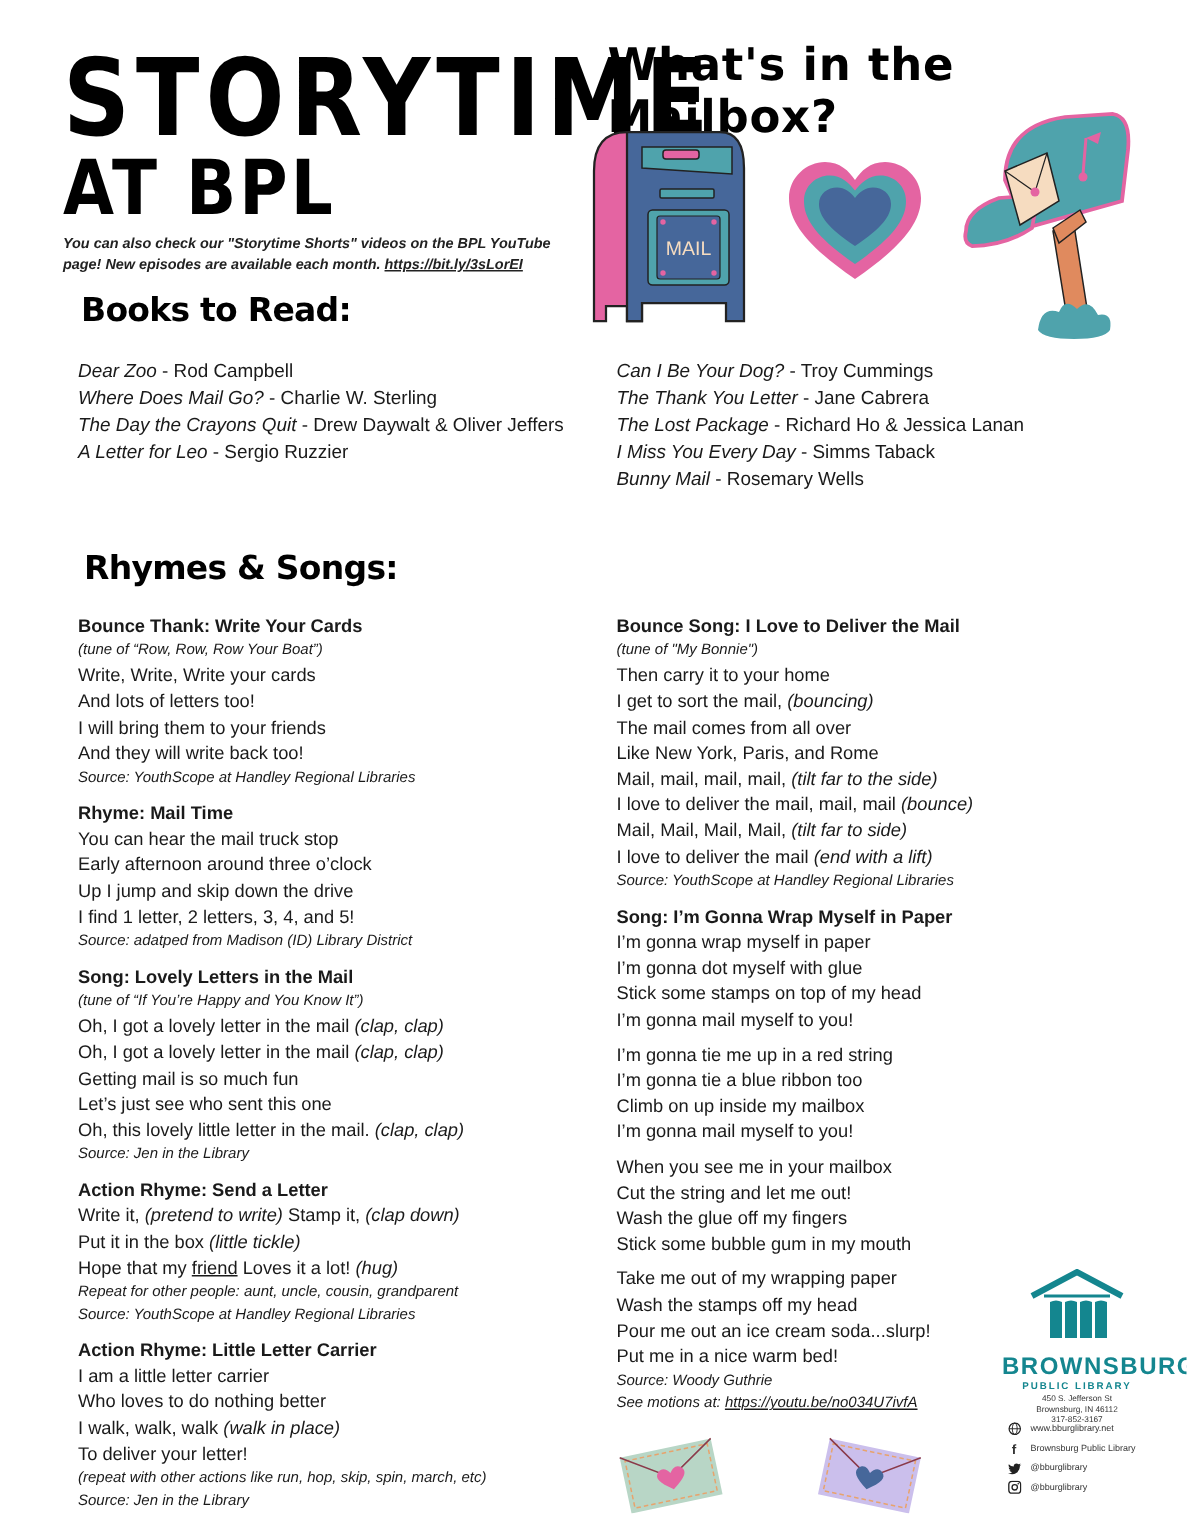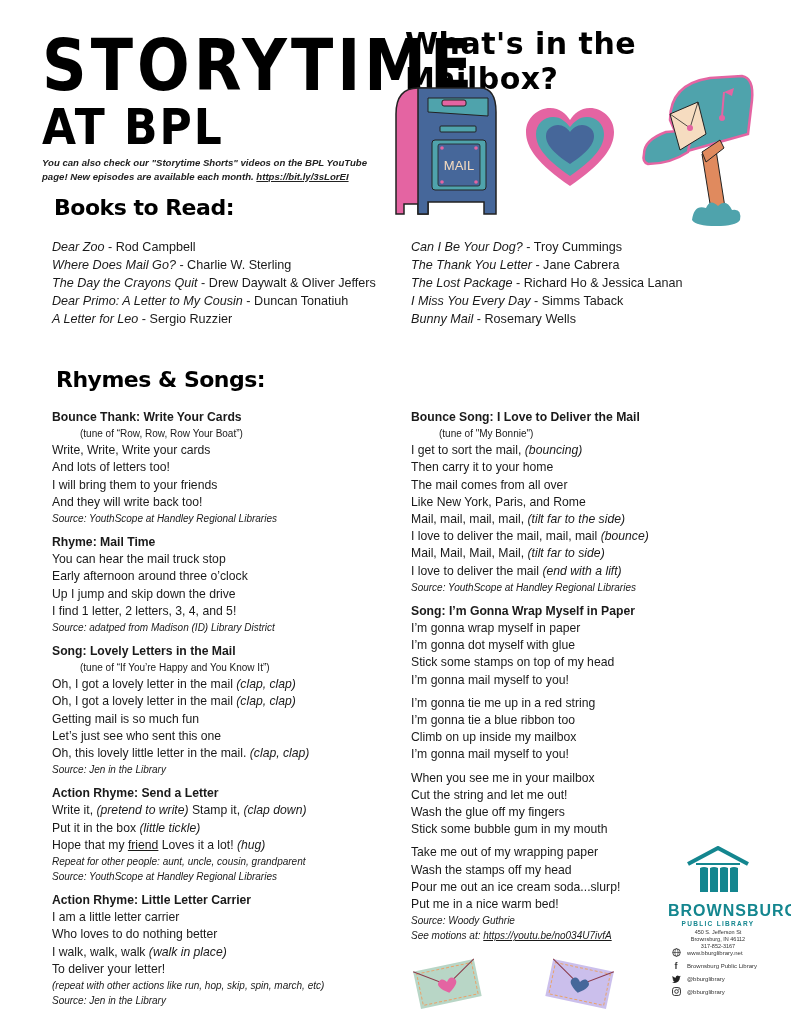--- a/index.html
+++ b/index.html
@@ -34,21 +34,21 @@
       position: absolute; font-family: "DejaVu Sans", sans-serif; font-weight: bold;
       font-size: 22px; color: #000; letter-spacing: -0.5px;
     }
 
     .books { position: absolute; font-size: 12.6px; line-height: 18px; }
     .books .bt { font-style: italic; }
 
     .col { position: absolute; font-size: 12.2px; line-height: 17.2px; }
     .block { margin-bottom: 8px; }
     .block .h { font-weight: bold; font-size: 12.2px; }
-    .block .tune { font-size: 10px; line-height: 16px; margin-left: 28px; }
+    .block .tune { font-style: italic; font-size: 10px; line-height: 16px; }
     .block .src { font-style: italic; font-size: 10px; line-height: 15px; }
     .block .note { font-style: italic; font-size: 10px; line-height: 15px; }
     .block .line i { font-style: italic; }
     .block .line u { text-decoration: underline; }
     .stanza { margin-bottom: 6px; }
     .src a { color: #1a1a1a; text-decoration: underline; }
 
     .art { position: absolute; }
 
     .library {
@@ -106,21 +106,20 @@
   <path d="M62 82 L80 70 L84 78 L66 92 Z" fill="#e08a5e" stroke="#222" stroke-width="1"></path>
   <path d="M52 150 Q54 134 66 138 Q70 128 78 136 Q86 128 92 140 Q102 138 100 150 Q96 156 76 156 Q56 156 52 150 Z" fill="#4fa3ac"></path>
 </svg>
 
 <div class="section-h" style="left:54px;top:195px">Books to Read:</div>
 
 <div class="books" style="left:52px;top:238px">
   <div><span class="bt">Dear Zoo</span><span> - Rod Campbell</span></div>
   <div><span class="bt">Where Does Mail Go?</span><span> - Charlie W. Sterling</span></div>
   <div><span class="bt">The Day the Crayons Quit</span><span> - Drew Daywalt &amp; Oliver Jeffers</span></div>
-  <div><span class="bt">Dear Primo: A Letter to My Cousin</span><span> - Duncan Tonatiuh</span></div>
   <div><span class="bt">A Letter for Leo</span><span> - Sergio Ruzzier</span></div>
 </div>
 
 <div class="books" style="left:411px;top:238px">
   <div><span class="bt">Can I Be Your Dog?</span><span> - Troy Cummings</span></div>
   <div><span class="bt">The Thank You Letter</span><span> - Jane Cabrera</span></div>
   <div><span class="bt">The Lost Package</span><span> - Richard Ho &amp; Jessica Lanan</span></div>
   <div><span class="bt">I Miss You Every Day</span><span> - Simms Taback</span></div>
   <div><span class="bt">Bunny Mail</span><span> - Rosemary Wells</span></div>
 </div>
@@ -175,22 +174,22 @@
     <div class="line">To deliver your letter!</div>
     <div class="note">(repeat with other actions like run, hop, skip, spin, march, etc)</div>
     <div class="src">Source: Jen in the Library</div>
   </div>
 </div>
 
 <div class="col" style="left:411px;top:409px;width:250px">
   <div class="block">
     <div class="h">Bounce Song: I Love to Deliver the Mail</div>
     <div class="tune">(tune of "My Bonnie")</div>
+    <div class="line">Then carry it to your home</div>
     <div class="line"><span>I get to sort the mail, </span><i>(bouncing)</i></div>
-    <div class="line">Then carry it to your home</div>
     <div class="line">The mail comes from all over</div>
     <div class="line">Like New York, Paris, and Rome</div>
     <div class="line"><span>Mail, mail, mail, mail, </span><i>(tilt far to the side)</i></div>
     <div class="line"><span>I love to deliver the mail, mail, mail </span><i>(bounce)</i></div>
     <div class="line"><span>Mail, Mail, Mail, Mail, </span><i>(tilt far to side)</i></div>
     <div class="line"><span>I love to deliver the mail </span><i>(end with a lift)</i></div>
     <div class="src">Source: YouthScope at Handley Regional Libraries</div>
   </div>
 
   <div class="block">

